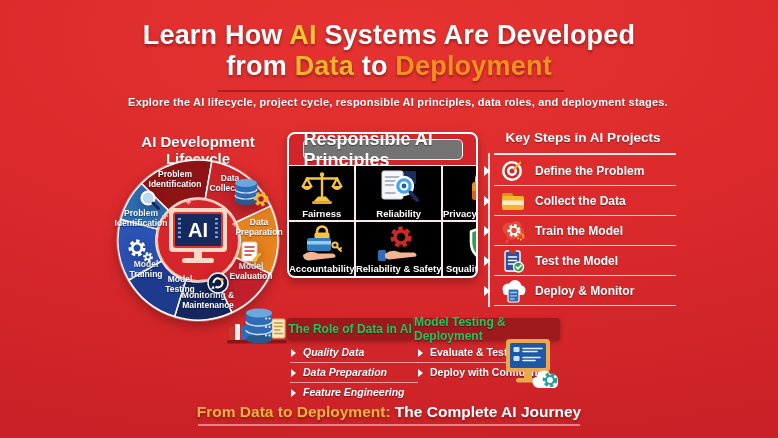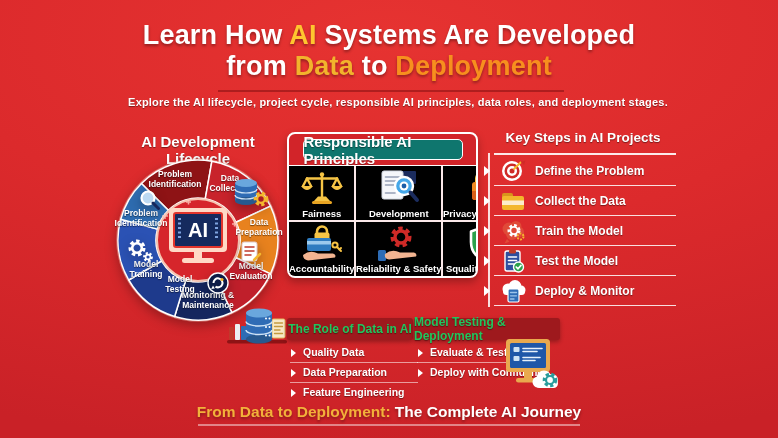--- a/index.html
+++ b/index.html
@@ -23,22 +23,22 @@
   
   #wheel{left:116px;top:158px;width:164px;height:164px;}
   #wheel svg{overflow:visible;filter:drop-shadow(0 4px 6px rgba(0,0,0,.30));}
   .wlabel{position:absolute;transform:translate(-50%,-50%);color:#fff;font-weight:bold;
           font-size:8.5px;line-height:1.12;text-align:center;text-shadow:0 1px 1px rgba(0,0,0,.5);}
   .wicon{position:absolute;}
   
   #principles{left:287px;top:132px;width:191px;height:146px;background:#d22429;
               border:2px solid #fff;border-radius:8px;box-shadow:0 4px 8px rgba(0,0,0,.28);box-sizing:border-box;}
   #principles .phead{position:absolute;left:50%;transform:translateX(-50%);top:5px;width:160px;height:21px;
-     background:#0f766e;border:1.5px solid #fff;border-radius:5px;display:flex;align-items:center;justify-content:center;
-     font-size:15px;font-weight:bold;box-sizing:border-box;}
+     background:#737373;border:1.5px solid #fff;border-radius:5px;display:flex;align-items:center;justify-content:center;
+     font-size:18px;font-weight:bold;box-sizing:border-box;}
   #pgrid{position:absolute;left:0;right:0;top:31px;bottom:0;display:grid;
      grid-template-columns:1fr 1fr 1fr;grid-template-rows:1fr 1fr;gap:1.5px;background:rgba(255,255,255,.9);
      border-top:1.5px solid rgba(255,255,255,.9);border-radius:0 0 6px 6px;overflow:hidden;}
   .pcell{background:#000000;display:flex;flex-direction:column;align-items:center;justify-content:center;padding-top:2px;}
   .pcell .plabel{font-size:9.5px;font-weight:bold;margin-top:2px;white-space:nowrap;text-shadow:0 1px 1px rgba(0,0,0,.45);}
   
   #keysteps{left:488px;top:128px;width:190px;height:182px;}
   #keysteps .ks-title{position:absolute;top:2px;left:0;right:0;text-align:center;font-size:13.5px;font-weight:bold;}
   #keysteps .ks-underline{position:absolute;top:25px;left:6px;right:2px;height:1.5px;background:rgba(255,255,255,.9);}
   #keysteps .ks-vline{position:absolute;left:0;top:25px;height:154px;width:2px;background:rgba(255,255,255,.85);}
@@ -195,21 +195,21 @@
             <line x1="8.5" y1="7" x2="22" y2="7"></line>
               <line x1="8.5" y1="11" x2="22" y2="11"></line>
             <line x1="8.5" y1="15" x2="17" y2="15"></line>
               <line x1="8.5" y1="23" x2="18" y2="23"></line>
           </g>
           <circle cx="27" cy="16" r="9" fill="#45a7e8" stroke="#fff" stroke-width="2.4"></circle>
           <circle cx="27" cy="16" r="4.5" fill="#fff"></circle>
             <circle cx="27" cy="16" r="2.4" fill="#1b5ea8"></circle>
           <line x1="33.5" y1="22.5" x2="40" y2="30" stroke="#1b2c5e" stroke-width="4" stroke-linecap="round"></line>
         </svg>
-        <div class="plabel">Development</div>
+        <div class="plabel">Reliability</div>
       </div>
       <div class="pcell">
         <svg width="44" height="36" viewBox="0 0 44 36">
           <path d="M14,12 v-3 a7.5,7.5 0 0 1 15,0 v3" fill="none" stroke="#f6c445" stroke-width="4"></path>
           <rect x="9" y="12" width="25" height="18" rx="3" fill="#ef8922"></rect>
           <path d="M9,21 h25 v6 a3,3 0 0 1 -3,3 h-19 a3,3 0 0 1 -3,-3 z" fill="#d95f1a"></path>
           <circle cx="21.5" cy="19.5" r="3" fill="#8e1313"></circle>
             <rect x="20.3" y="20.5" width="2.4" height="5.5" rx="1" fill="#8e1313"></rect>
           <circle cx="36" cy="27" r="7" fill="#1f6fb5" stroke="#fff" stroke-width="1.6"></circle>
           <g stroke="#f6c445" stroke-width="2" fill="none" stroke-linecap="round" stroke-linejoin="round">
@@ -355,21 +355,21 @@
     <g fill="#fff">
         <circle cx="40" cy="15.5" r="1"></circle>
         <circle cx="43.5" cy="15.5" r="1"></circle>
         <circle cx="40" cy="24" r="1"></circle>
         <circle cx="43.5" cy="24" r="1"></circle>
         <circle cx="40" cy="32.5" r="1"></circle>
         <circle cx="43.5" cy="32.5" r="1"></circle>
       </g>
   </svg>
   <div class="band" style="left:287px;top:318px;width:126px;height:22px;font-size:12px;">The Role of Data in AI</div>
-  <div class="blist" style="left:290px;top:343px;width:128px;">
+  <div class="blist" style="left:290px;top:343px;width:128px;font-style:italic;">
     <div class="bitem sep">Quality Data</div>
     <div class="bitem sep">Data Preparation</div>
     <div class="bitem">Feature Engineering</div>
   </div>
 
   <div class="band" style="left:414px;top:318px;width:146px;height:22px;font-size:12px;">Model Testing &amp; Deployment</div>
   <div class="blist" style="left:417px;top:343px;width:110px;">
     <div class="bitem sep">Evaluate &amp; Test</div>
     <div class="bitem">Deploy with Confidence</div>
   </div>

